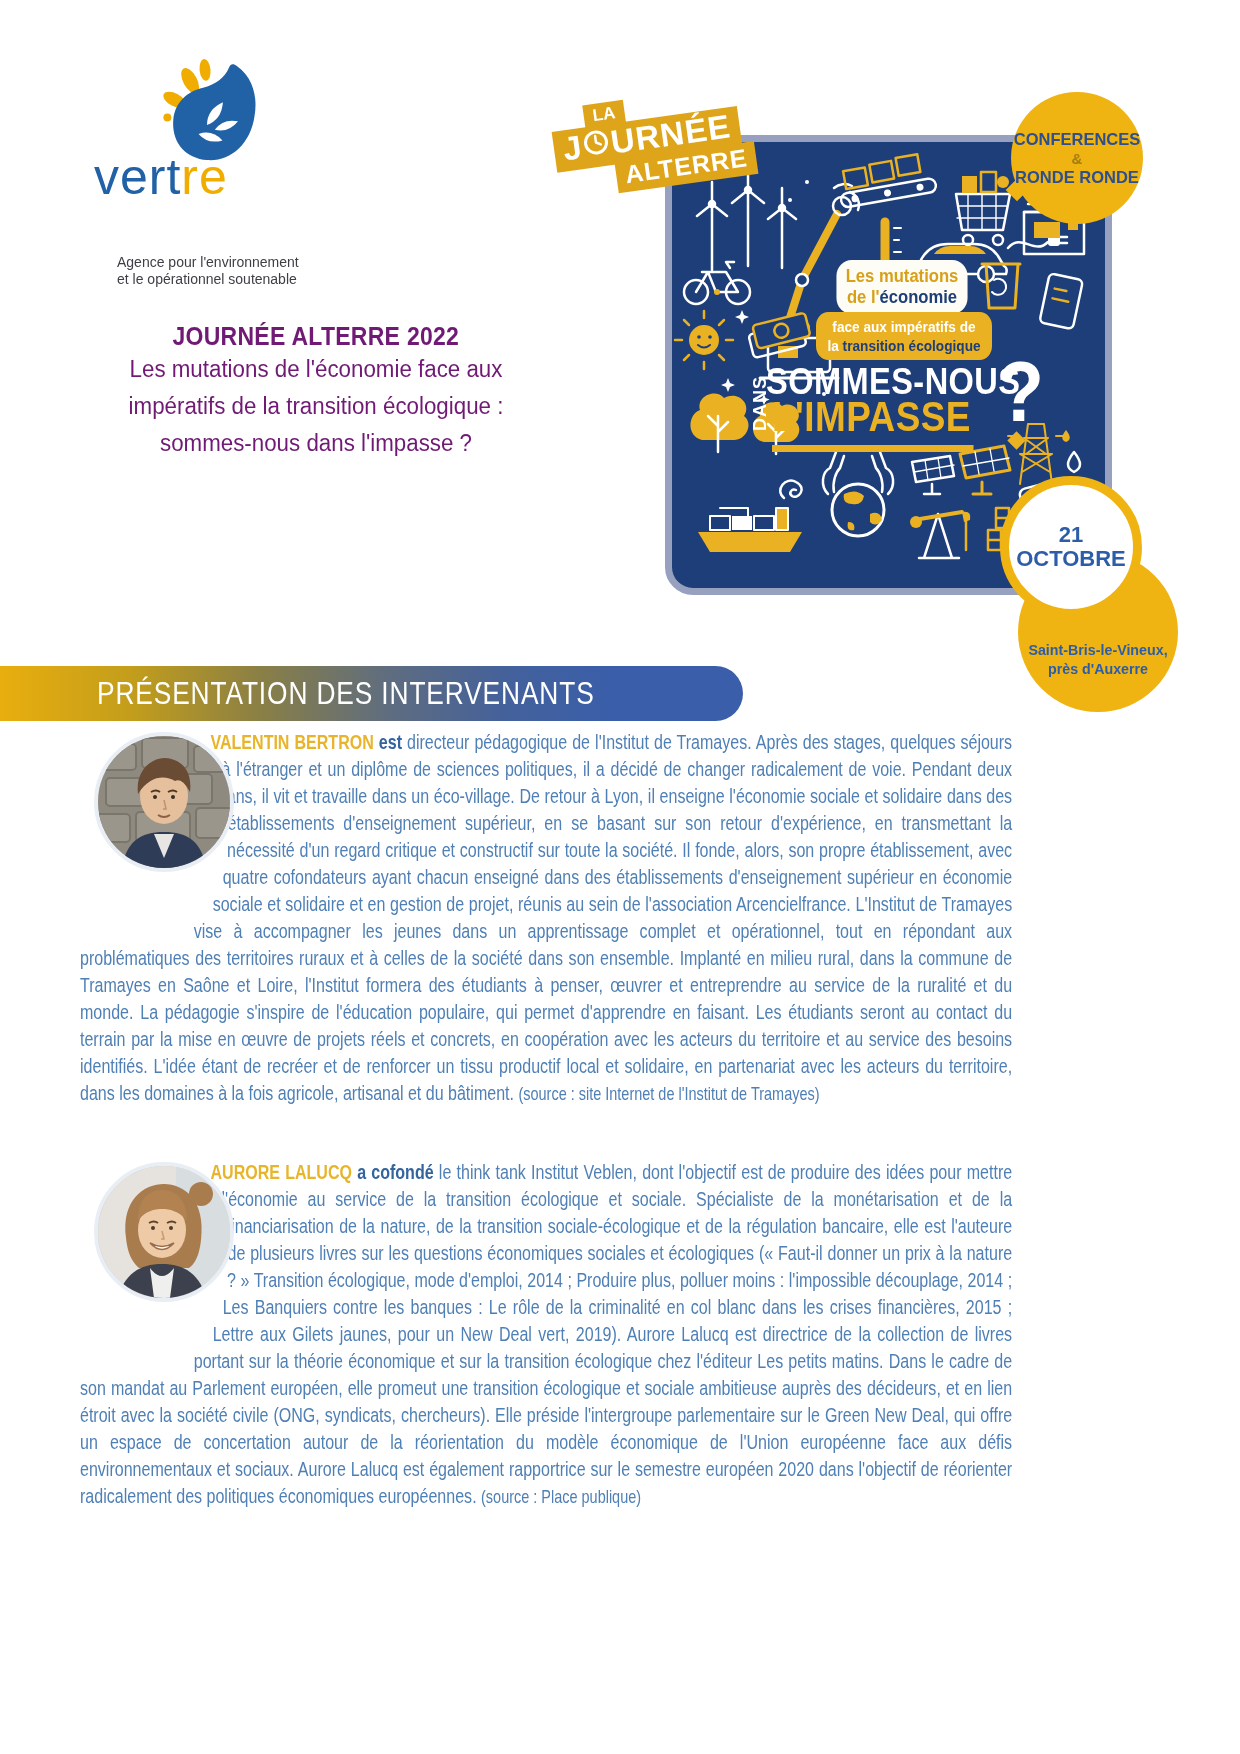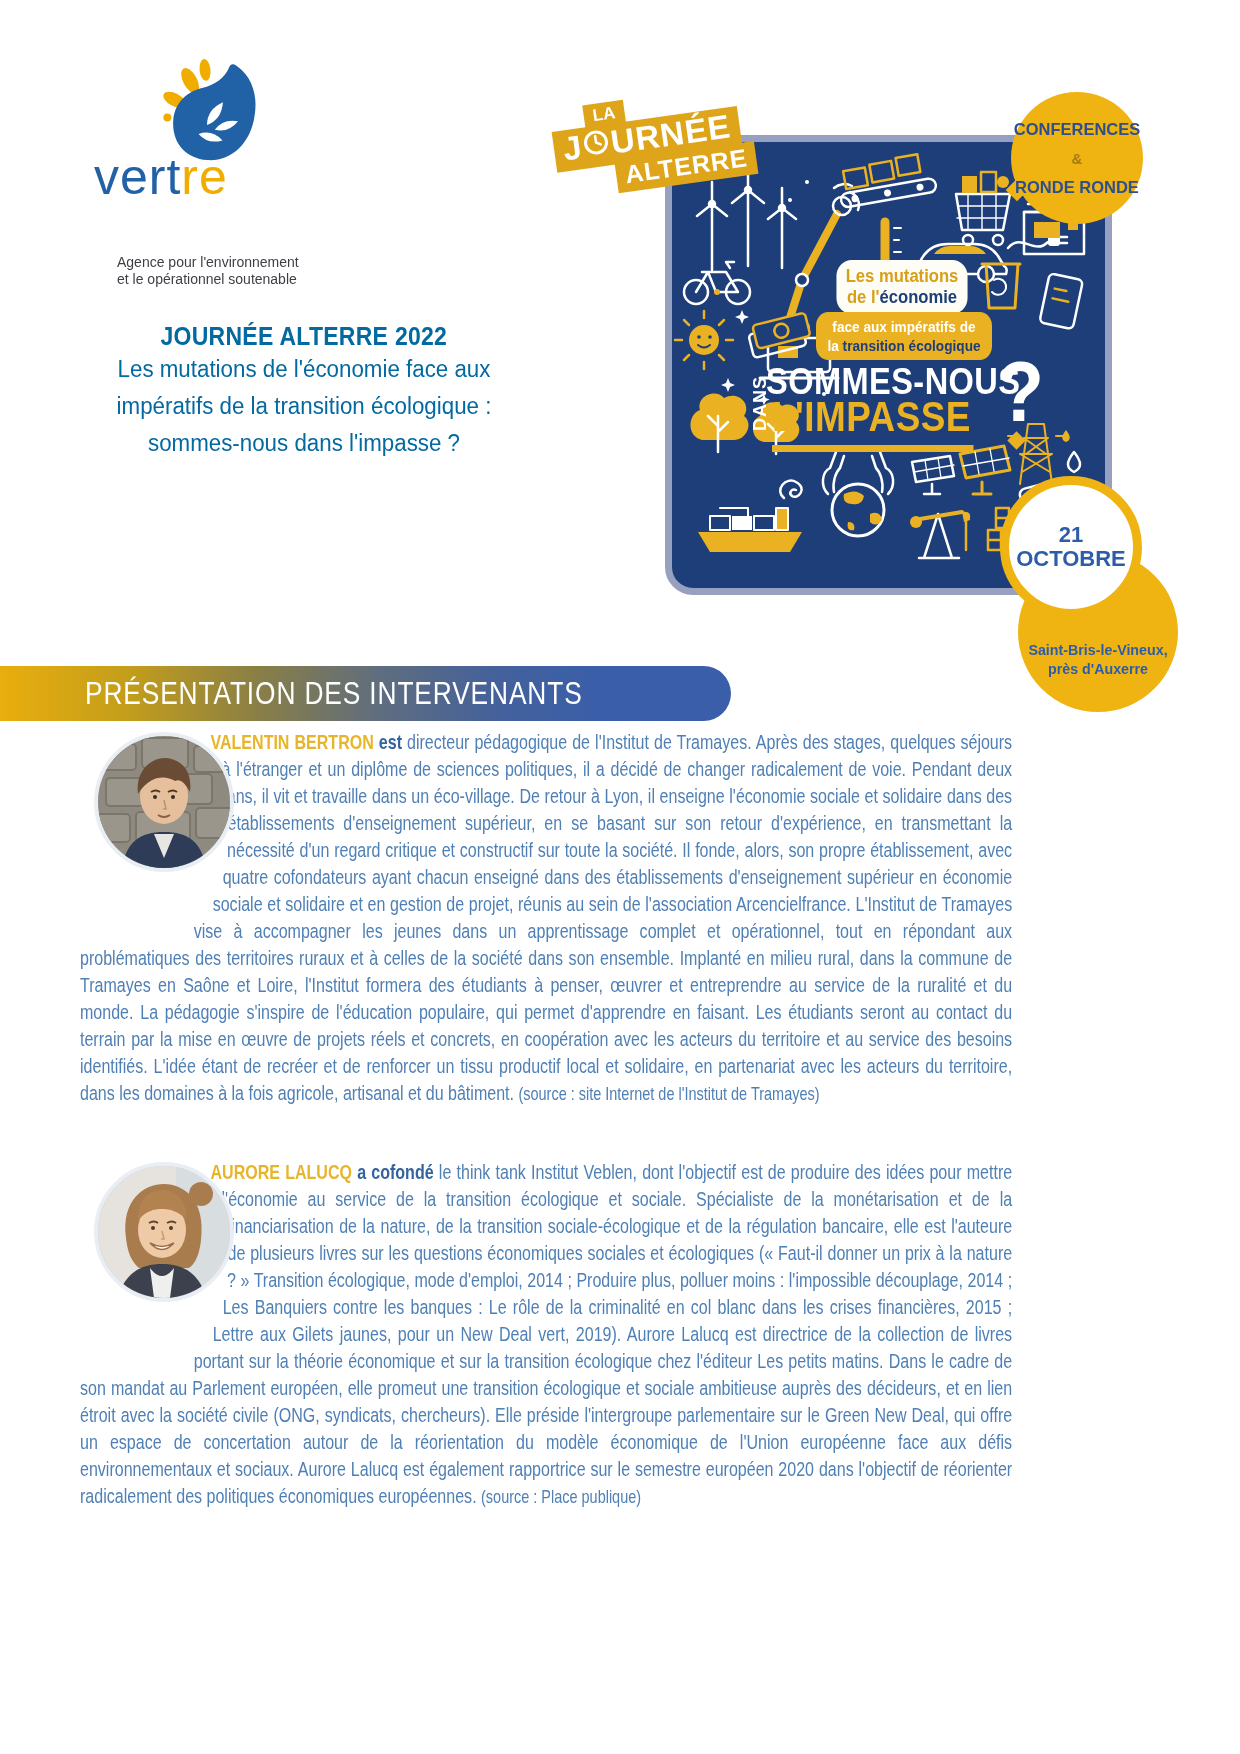--- a/index.html
+++ b/index.html
@@ -9,21 +9,21 @@
   
   .logo-mark{position:absolute;left:158px;top:58px;width:102px;height:114px;}
   .wordmark{position:absolute;left:94px;top:148px;font-size:50px;font-weight:400;
             letter-spacing:1px;color:#2161a6;}
   .wordmark .wm-yellow{color:#f0ad00;}
   .region{position:absolute;left:117px;top:203px;font-size:28px;line-height:32px;color:#8f8f91;}
   .tagline{position:absolute;left:117px;top:254px;font-size:14px;line-height:17px;
            color:#3e3e46;font-weight:500;}
 
   
-  .event-block{position:absolute;left:78px;top:322px;width:452px;text-align:center;color:#0369a1;}
+  .event-block{position:absolute;left:90px;top:322px;width:452px;text-align:center;color:#701a75;}
   .event-block h1{margin:0;font-size:25px;font-weight:700;letter-spacing:.3px;
                   display:inline-block;transform:scaleX(.92);}
   .subtitle{font-size:23.5px;font-weight:500;line-height:37px;}
   .subtitle div{transform:scaleX(.95);}
 
   
   .poster{position:absolute;left:665px;top:135px;width:433px;height:446px;background:#1d3e78;
           border:7px solid #97a1bf;border-radius:28px;}
   .poster-art{position:absolute;inset:0;width:433px;height:446px;}
   .poster .txt{position:absolute;}
@@ -51,37 +51,37 @@
            writing-mode:vertical-rl;transform:rotate(180deg);letter-spacing:1px;text-align:center;}
   .hl-impasse{left:100px;top:251px;font-size:42px;font-weight:800;color:#eab222;
               transform:scaleX(.88);transform-origin:left top;letter-spacing:.5px;
               border-bottom:7px solid #eab222;padding:0 3px 4px 0;}
   .hl-q{left:322px;top:200px;font-size:86px;font-weight:800;color:#fff;transform:scaleX(.9);}
   .hl-qdot{left:338px;top:292px;width:13px;height:13px;background:#eab222;transform:rotate(45deg);}
 
   
   .conf-circle{position:absolute;left:1011px;top:92px;width:132px;height:132px;border-radius:50%;
                background:#efb312;z-index:7;display:flex;flex-direction:column;justify-content:center;
-               text-align:center;font-weight:800;color:#2d4f8e;font-size:16.5px;line-height:19px;gap:10px;}
+               text-align:center;font-weight:800;color:#2d4f8e;font-size:16.5px;line-height:19px;}
   .conf-circle .amp{color:#a57d10;font-size:15px;}
   .conf-tail{position:absolute;left:-2px;bottom:26px;width:16px;height:16px;background:#efb312;
              transform:rotate(45deg);z-index:-1;}
   .loc-circle{position:absolute;left:1018px;top:552px;width:160px;height:160px;border-radius:50%;
               background:#efb312;z-index:7;}
   .loc-text{position:absolute;top:88px;width:100%;text-align:center;font-size:15.5px;font-weight:700;
             color:#2d5da8;line-height:19px;transform:scaleX(.92);}
   .date-circle{position:absolute;left:1000px;top:476px;width:124px;height:124px;border-radius:50%;
                background:#fff;border:9px solid #efb312;z-index:8;display:flex;flex-direction:column;
                justify-content:center;text-align:center;font-weight:800;color:#2d5da8;
                font-size:22px;line-height:24px;}
 
   
   .banner{position:absolute;left:0;top:666px;width:731px;height:55px;
           border-radius:0 28px 28px 0;display:flex;align-items:center;
-          background:linear-gradient(90deg,#e9ae0e 0%,#c29d1c 18%,#8a7f45 35%,#5f6d7f 52%,#44619b 68%,#3a5ea9 82%,#3a5ea9 100%);}
+          background:linear-gradient(90deg,#e9ae0e 0%,#c29d1c 18%,#8a7f45 35%,#5f6d7f 52%,#44619b 68%,#3a5ea9 82%,#3a5ea9 100%);padding-left:12px;}
   .banner .bt{margin-left:85px;font-size:31px;color:#fff;letter-spacing:1px;
               transform:scaleX(.85);transform-origin:left center;white-space:nowrap;}
 
   
   .bio{position:absolute;left:80px;width:932px;}
   .bio-1{top:728px;}
   .bio-2{top:1158px;}
   .photo{position:absolute;left:14px;top:4px;width:132px;height:132px;border-radius:50%;
          overflow:hidden;border:4px solid #e9eef5;z-index:2;background:#ccc;}
   .photo svg{display:block;width:100%;height:100%;}

